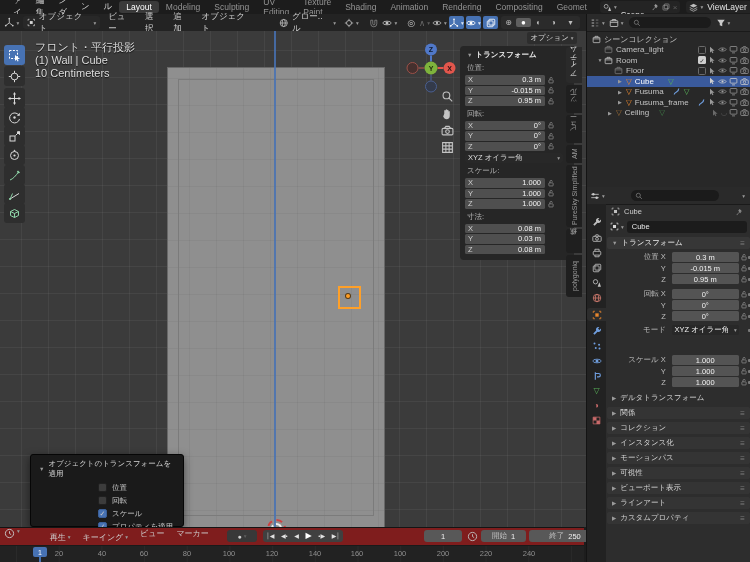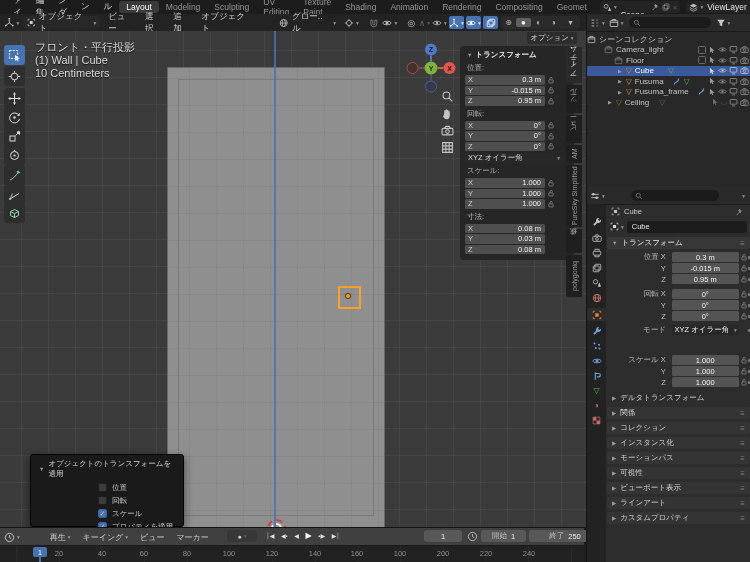--- a/index.html
+++ b/index.html
@@ -60,21 +60,21 @@
         writing-mode:vertical-rl;transform:rotate(180deg);display:flex;align-items:center;justify-content:center;font-size:7px;}
   .ntab.on{background:#2a2a2a;color:#ececec;}
   
   #popup{left:30px;top:454px;width:152px;height:71px;background:#1a1a1a;border:1px solid #060606;border-radius:3px;box-shadow:0 3px 8px rgba(0,0,0,.5);font-size:7.5px;}
   #popup .hdr{padding:4px 6px 2px;color:#d6d6d6;}
   .prow{display:flex;align-items:center;height:13px;padding-left:62px;}
   .cb{width:9px;height:9px;border-radius:2px;background:#3c3c3c;border:1px solid #202020;box-sizing:border-box;display:flex;align-items:center;justify-content:center;color:#fff;font-size:7px;}
   .cb.on{background:#4772b3;border-color:#3a5f99;}
   .prow span{margin-left:5px;color:#cacaca;}
   
-  #tlh{left:0;top:527px;width:584px;height:18px;background:#404040;border-top:1px solid #141414;display:flex;align-items:center;font-size:8px;}
+  #tlh{left:0;top:527px;width:584px;height:18px;background:#7f1d1d;border-top:1px solid #141414;display:flex;font-size:8px;}
   #tlh .menu{padding:0 6px;color:#cfcfcf;}
   #tlpill{position:absolute;left:263px;top:530px;width:80px;height:12px;background:#404040;border-radius:3px;display:flex;align-items:center;justify-content:space-around;color:#e2e2e2;}
   #tlpill span{font-size:6px;line-height:1;}
   #tlrec{position:absolute;left:227px;top:530px;width:30px;height:12px;background:#383838;border-radius:3px;display:flex;align-items:center;justify-content:center;color:#cfcfcf;font-size:7px;}
   .tfield{position:absolute;top:530px;height:12px;background:#585858;border-radius:3px;display:flex;align-items:center;justify-content:center;font-size:7.5px;color:#f0f0f0;}
   .tfield .lab{color:#c4c4c4;margin-right:4px;}
   #ruler{left:0;top:545px;width:584px;height:17px;background:#222;border-top:1px solid #1a1a1a;
      background-image:linear-gradient(90deg,rgba(255,255,255,.035) 1px,transparent 1px);background-size:42.7px 17px;background-position:16px 0;}
   .rnum{position:absolute;top:3px;transform:translateX(-50%);font-size:7.5px;color:#8f8f8f;}
   #playhead{position:absolute;left:33px;top:1px;width:14px;height:10px;background:#4772b3;border-radius:2px;color:#fff;font-size:7px;display:flex;align-items:center;justify-content:center;}
@@ -712,33 +712,55 @@
       <svg class="ic" width="8" height="8">
             <use href="#i-srch"></use>
           </svg>
     </div>
     <svg class="ic" width="10" height="10" style="color:#c9c9c9;margin-left:5px">
           <use href="#i-funnel"></use>
         </svg>
     <span class="chev">▾</span>
   </div>
   <div style="padding-top:2px">
-    <div class="orow" style="">
+    <div class="orow" style="padding-left:5px">
       <svg class="ic" width="9" height="9" style="color:#c9c9c9">
             <use href="#i-box"></use>
           </svg>
       <span class="lbl">シーンコレクション</span>
     </div>
     <div class="orow" style="padding-left:17px">
       <svg class="ic" width="9" height="9" style="color:#7c7c7c">
             <use href="#i-box"></use>
           </svg>
       <span class="lbl dim">Camera_light</span>
       <span class="ricons">
             <span class="ocb off"></span>
+            <svg class="ic" width="8" height="8">
+              <use href="#i-ptr"></use>
+            </svg>
+            <svg class="ic" width="9" height="9">
+              <use href="#i-eye"></use>
+            </svg>
+            <svg class="ic" width="9" height="9">
+              <use href="#i-mon"></use>
+            </svg>
+            <svg class="ic" width="9" height="9">
+              <use href="#i-cam"></use>
+            </svg>
+          </span>
+    </div>
+    <div class="orow" style="padding-left:9px">
+      <span class="arr">▼</span>
+      <svg class="ic" width="9" height="9" style="color:#c9c9c9">
+            <use href="#i-box"></use>
+          </svg>
+      <span class="lbl">Room</span>
+      <span class="ricons">
+            <span class="ocb">✓</span>
             <svg class="ic" width="8" height="8">
               <use href="#i-ptr"></use>
             </svg>
             <svg class="ic" width="9" height="9">
               <use href="#i-eye"></use>
             </svg>
             <svg class="ic" width="9" height="9">
               <use href="#i-mon"></use>
             </svg>
             <svg class="ic" width="9" height="9">

